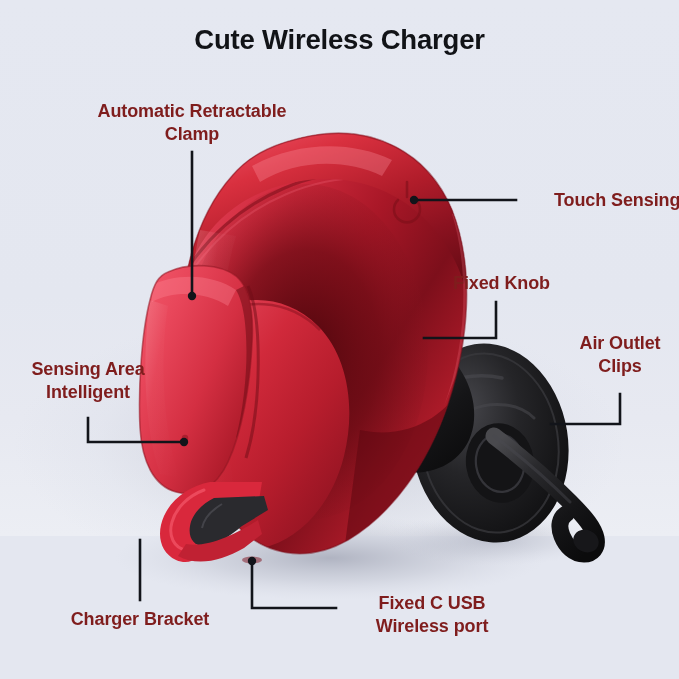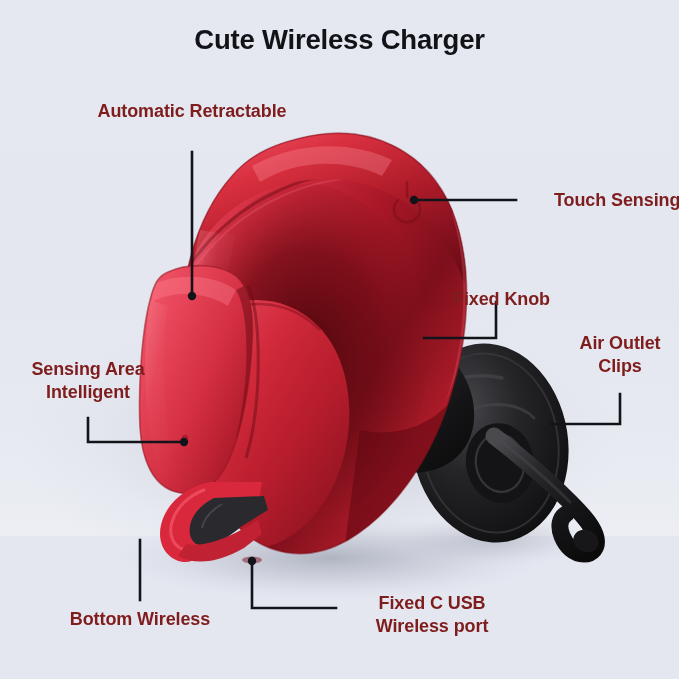--- a/index.html
+++ b/index.html
@@ -278,42 +278,43 @@
       <circle cx="414" cy="200" r="4.2"></circle>
       <circle cx="184" cy="442" r="4.2"></circle>
       <circle cx="252" cy="561" r="4.2"></circle>
     </g>
   </svg>
 
   <div class="title">Cute Wireless Charger</div>
 
   <div class="lab center" style="left:14px;top:100px;width:356px;">
     <div>Automatic Retractable</div>
+    <div>Clamp</div>
   </div>
 
   <div class="lab" style="left:554px;top:189px;">
     <div>Touch Sensing</div>
   </div>
 
-  <div class="lab" style="left:453px;top:288px;">
+  <div class="lab" style="left:453px;top:272px;">
     <div>Fixed Knob</div>
   </div>
 
   <div class="lab center" style="left:556px;top:332px;width:128px;">
     <div>Air Outlet</div>
     <div>Clips</div>
   </div>
 
   <div class="lab center" style="left:2px;top:358px;width:172px;">
     <div>Sensing Area</div>
     <div>Intelligent</div>
   </div>
 
   <div class="lab center" style="left:38px;top:608px;width:204px;">
-    <div>Bottom Wireless</div>
+    <div>Charger Bracket</div>
   </div>
 
   <div class="lab center" style="left:334px;top:592px;width:196px;">
     <div>Fixed C USB</div>
     <div>Wireless port</div>
   </div>
 
 </div>
 
 </body></html>

